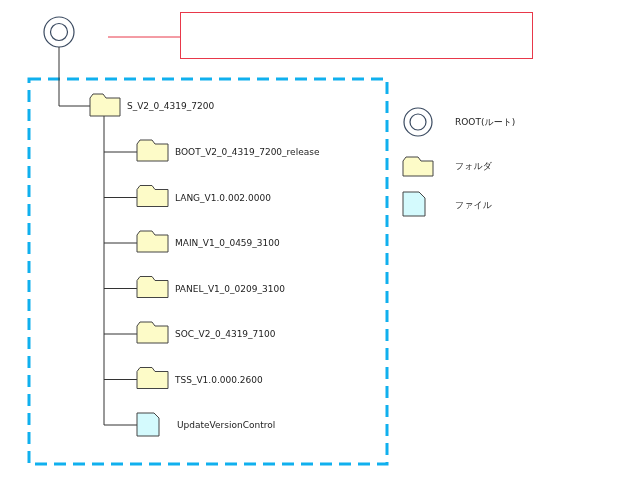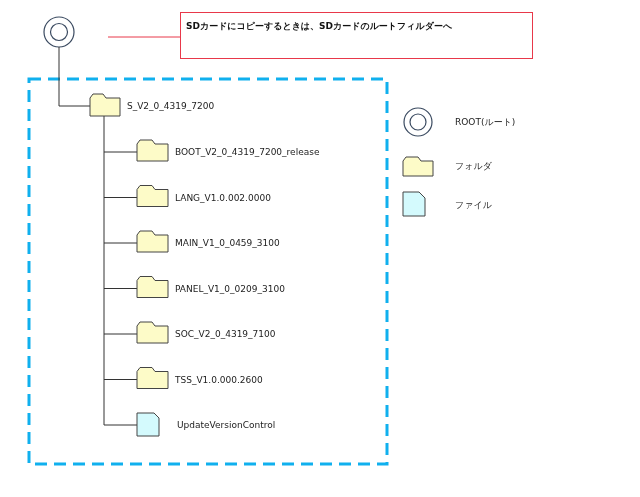--- a/index.html
+++ b/index.html
@@ -91,14 +91,13 @@
 
     <g>
       <path d="M403,192 L419,192 L425,198 L425,216 L403,216 Z" fill="#d4fafd" stroke="#444" stroke-width="1"></path>
     </g>
     <text class="lbl" x="455" y="208">ファイル</text>
   </g>
 </svg>
 
 <div class="note-box"></div>
 <div class="note-text">
-  <div>SDカードにコピーするときは、SDカードのルートフィルダーへ</div>
 </div>
 
 </body></html>

